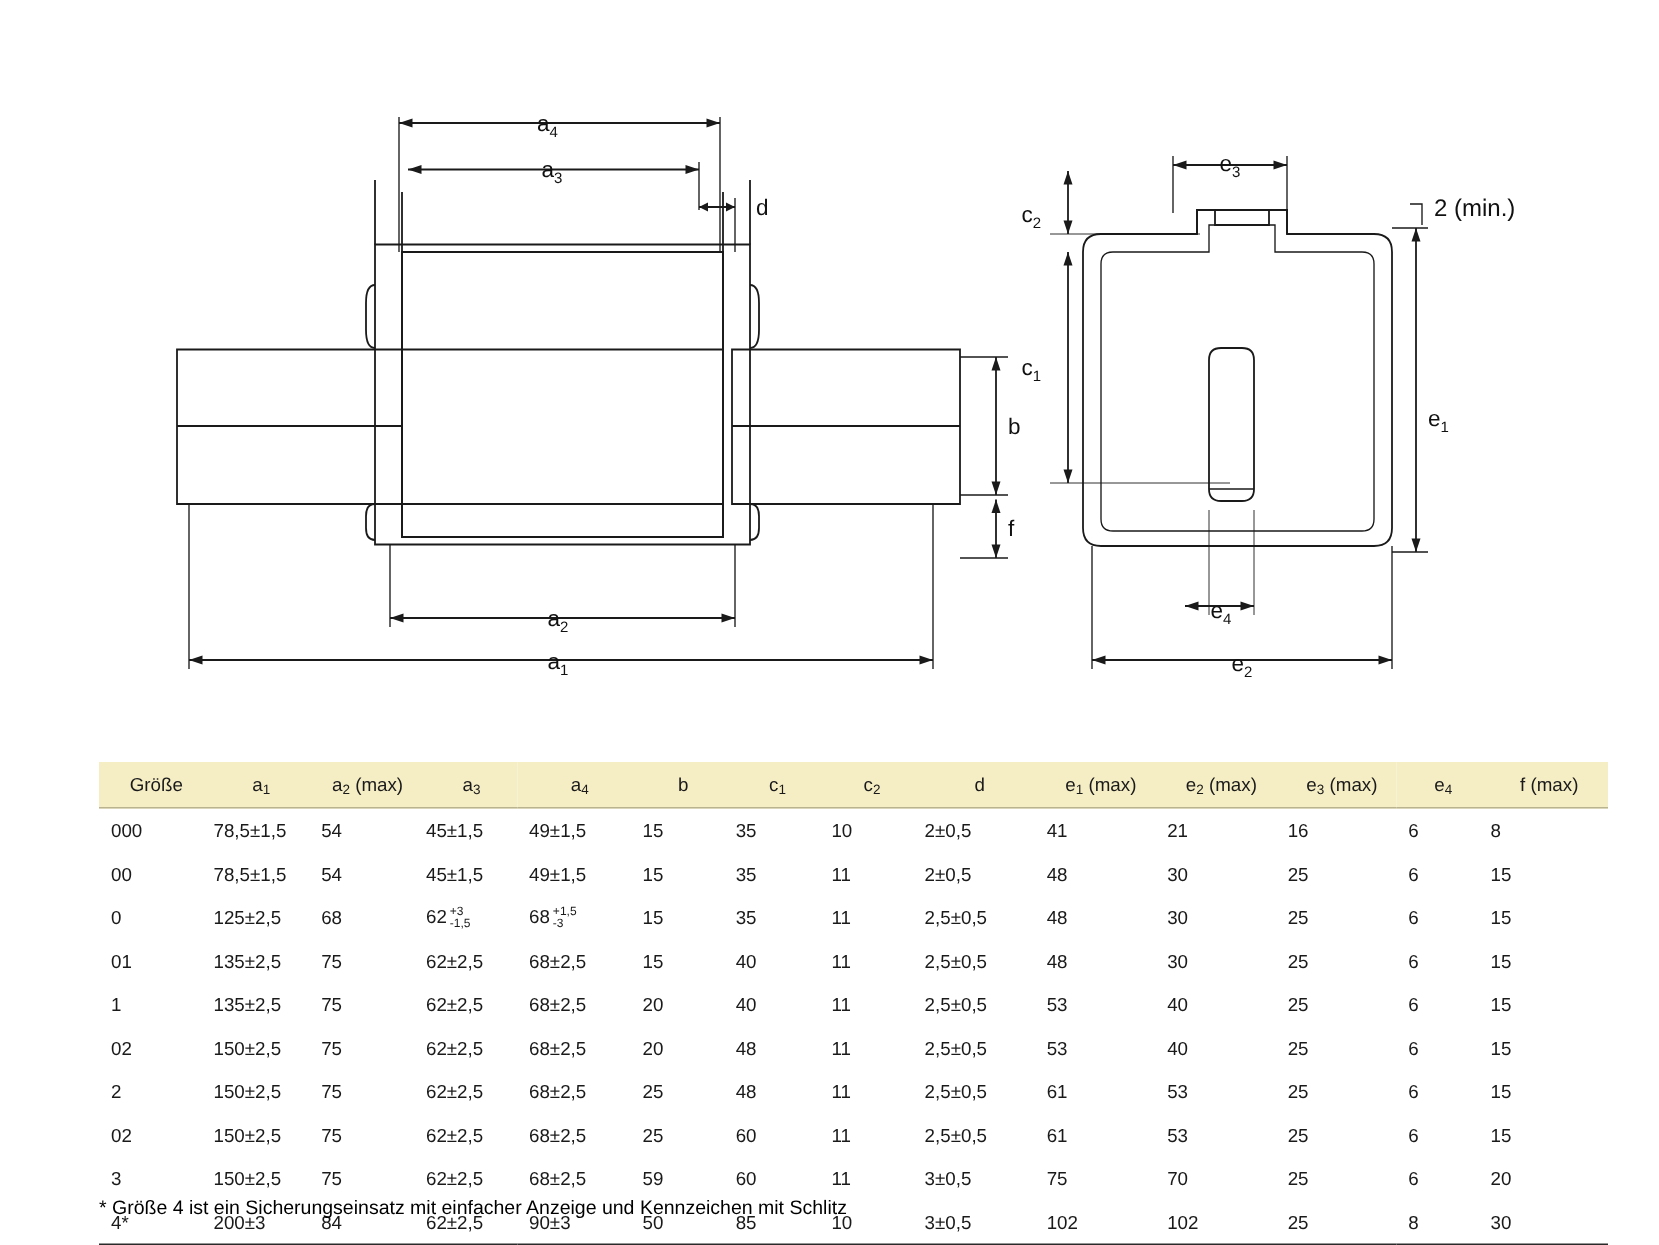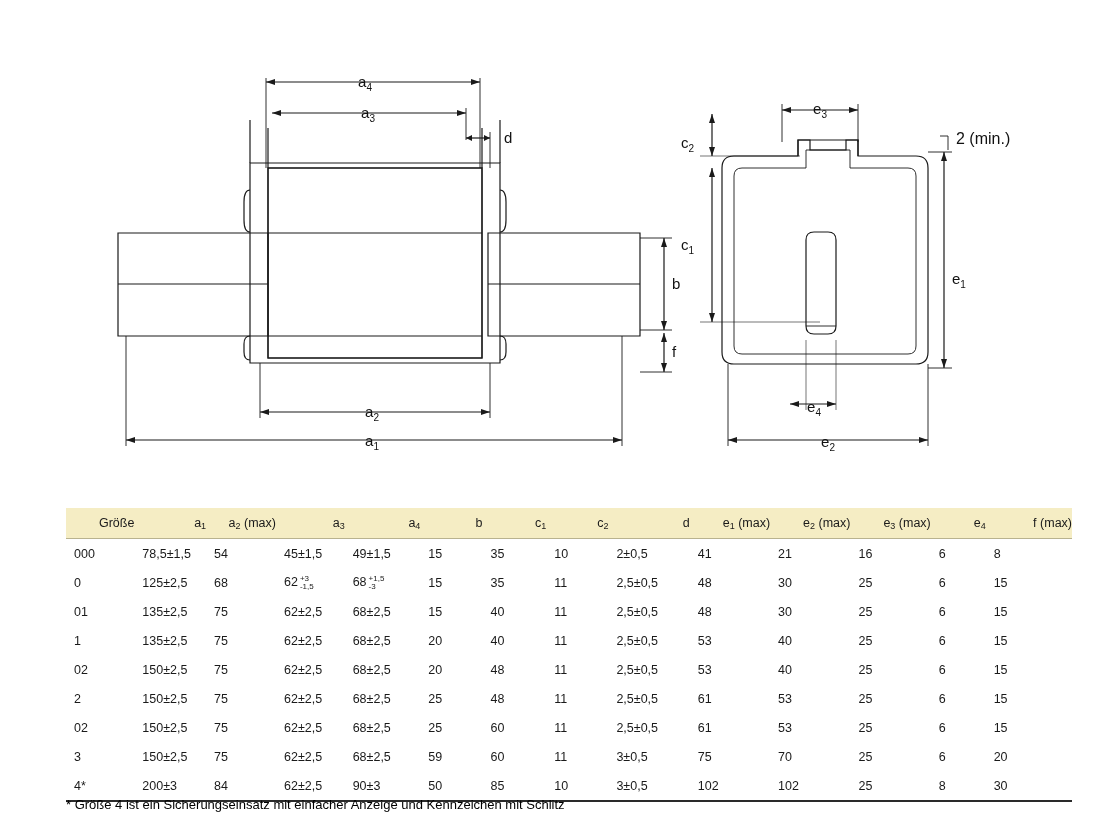--- a/index.html
+++ b/index.html
@@ -47,21 +47,21 @@
     top: 508px;
     width: 1006px;
   }
   table.spec {
     border-collapse: collapse;
     width: 1006px;
     font-size: 12.5px;
   }
   table.spec thead th {
     background: #f5edc4;
-    text-align: right;
+    text-align: center;
     font-weight: normal;
     padding: 7px 0 7px 8px;
     height: 16px;
     vertical-align: middle;
     white-space: nowrap;
     margin-left: 24px;
   }
   table.spec thead tr {
     border-bottom: 1px solid #b9b38f;
   }
@@ -354,20 +354,36 @@
           <td>35</td>
           <td>10</td>
           <td>2±0,5</td>
           <td>41</td>
           <td>21</td>
           <td>16</td>
           <td>6</td>
           <td>8</td>
         </tr>
 
+        <tr>
+          <td>00</td>
+          <td>78,5±1,5</td>
+          <td>54</td>
+          <td>45±1,5</td>
+          <td>49±1,5</td>
+          <td>15</td>
+          <td>35</td>
+          <td>11</td>
+          <td>2±0,5</td>
+          <td>48</td>
+          <td>30</td>
+          <td>25</td>
+          <td>6</td>
+          <td>15</td>
+        </tr>
 
         <tr>
           <td>0</td>
           <td>125±2,5</td>
           <td>68</td>
           <td><span>62</span><span class="frac"><span>+3</span><span>-1,5</span></span></td>
           <td><span>68</span><span class="frac"><span>+1,5</span><span>-3</span></span></td>
           <td>15</td>
           <td>35</td>
           <td>11</td>

